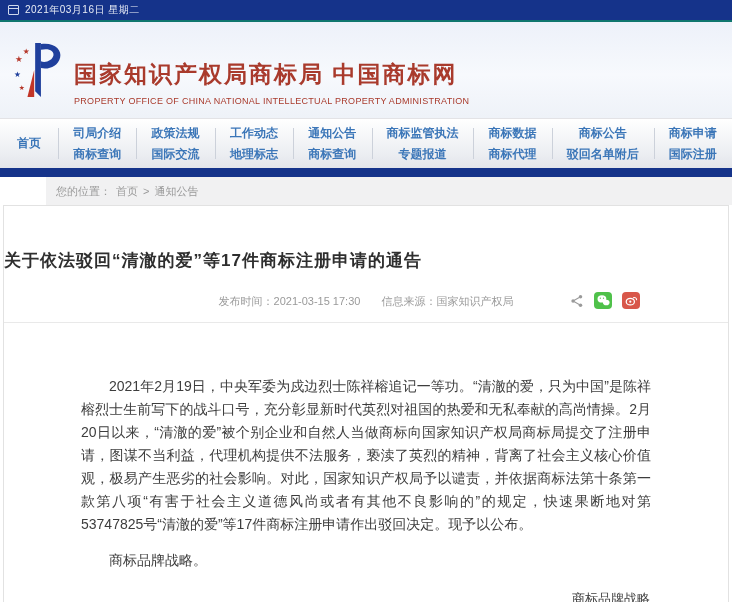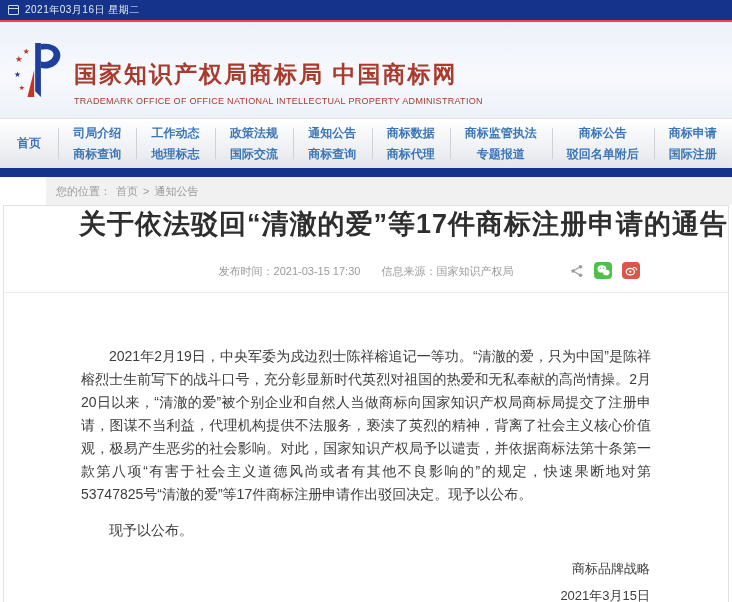--- a/index.html
+++ b/index.html
@@ -5,21 +5,21 @@
   * { margin:0; padding:0; box-sizing:border-box; }
   html,body { width:732px; height:602px; overflow:hidden; }
   body {
     font-family:"Liberation Sans","DejaVu Sans",sans-serif;
     background:#ffffff; display:flex; flex-direction:column;
   }
 
   
   .topbar {
     height:22px; flex:0 0 22px; background:#15338a;
-    border-bottom:2px solid #ef4444;
+    border-bottom:2px solid #0f766e;
     display:flex; align-items:center; padding:0 8px; gap:6px;
   }
   .topbar .date { color:#e9edf6; font-size:10px; letter-spacing:0.5px; }
   .cal-icon {
     width:11px; height:10px; border:1px solid #cfd8ec; border-radius:1px;
     position:relative; display:inline-block;
   }
   .cal-icon::before {
     content:''; position:absolute; left:0; right:0; top:2px; height:1px; background:#cfd8ec;
   }
@@ -60,22 +60,22 @@
     font-size:11px; color:#9a9a9a;margin-left:46px;
   }
   .breadcrumb .crumb { cursor:pointer; }
 
   
   .content {
     flex:1 1 auto; margin:0 3px; background:#ffffff;
     border:1px solid #e2e2e2; border-bottom:none; position:relative;
   }
   .article-title {
-    text-align:right;
-    font-size:27px; font-weight:bold; color:#2e2e2e; letter-spacing:1px;
+    margin-top:43px; text-align:left;
+    font-size:17px; font-weight:bold; color:#2e2e2e; letter-spacing:1px;
   }
   .meta {
     margin-top:20px; text-align:center; font-size:11px; color:#9a9a9a;
     position:relative; height:18px; line-height:18px;
   }
   .meta .meta-item { margin:5px 9px; }
   .share-icons {
     position:absolute; right:88px; top:0; display:flex; align-items:center; gap:10px;
   }
   .share-icons .icon-btn { cursor:pointer; display:flex; }
@@ -108,51 +108,51 @@
     <text x="1" y="22" font-size="9" fill="#b5372a">★</text>
     <text x="9" y="13" font-size="8" fill="#b5372a">★</text>
     <text x="0" y="37" font-size="8" fill="#1f3f9c">★</text>
     <text x="5" y="51" font-size="7" fill="#b5372a">★</text>
     <path d="M22 2 L28 2 L28 58 L22 52 Z" fill="#1f3f9c"></path>
     <path d="M28 3 C42 1 50 9 48 17 C46 26 36 30 28 28 L28 21 C33 23 40 20 41 15 C42 10 36 7 28 9 Z" fill="#1f3f9c"></path>
     <path d="M14 58 L21 30 L21 58 Z" fill="#c23527"></path>
   </svg>
   <div>
     <div class="banner-title">国家知识产权局商标局 中国商标网</div>
-    <div class="banner-sub">TRADEMARK OFFICE OF OFFICE NATIONAL INTELLECTUAL PROPERTY ADMINISTRATION</div>
+    <div class="banner-sub">PROPERTY OFFICE OF CHINA NATIONAL INTELLECTUAL PROPERTY ADMINISTRATION</div>
   </div>
 </div>
 
 <div class="nav">
   <div class="nav-col nav-home">
     <span>首页</span>
   </div>
   <div class="nav-col">
     <span>司局介绍</span>
     <span>商标查询</span>
   </div>
   <div class="nav-col">
+    <span>政策法规</span>
+    <span>国际交流</span>
+  </div>
+  <div class="nav-col">
     <span>工作动态</span>
     <span>地理标志</span>
   </div>
   <div class="nav-col">
-    <span>政策法规</span>
-    <span>国际交流</span>
-  </div>
-  <div class="nav-col">
     <span>通知公告</span>
     <span>商标查询</span>
-  </div>
-  <div class="nav-col">
-    <span>商标数据</span>
-    <span>商标代理</span>
   </div>
   <div class="nav-col wide">
     <span>商标监管执法</span>
     <span>专题报道</span>
+  </div>
+  <div class="nav-col">
+    <span>商标数据</span>
+    <span>商标代理</span>
   </div>
   <div class="nav-col wide">
     <span>商标公告</span>
     <span>驳回名单附后</span>
   </div>
   <div class="nav-col">
     <span>商标申请</span>
     <span>国际注册</span>
   </div>
 </div>
@@ -196,20 +196,20 @@
           <path d="M10.5 3.5 C12.5 2.5 14.5 4 14.5 6" fill="none" stroke="#ffffff" stroke-width="1.4" stroke-linecap="round"></path>
         </svg>
       </span>
     </span>
   </div>
 
   <div class="divider"></div>
 
   <div class="article-body">
     <p>2021年2月19日，中央军委为戍边烈士陈祥榕追记一等功。“清澈的爱，只为中国”是陈祥榕烈士生前写下的战斗口号，充分彰显新时代英烈对祖国的热爱和无私奉献的高尚情操。2月20日以来，“清澈的爱”被个别企业和自然人当做商标向国家知识产权局商标局提交了注册申请，图谋不当利益，代理机构提供不法服务，亵渎了英烈的精神，背离了社会主义核心价值观，极易产生恶劣的社会影响。对此，国家知识产权局予以谴责，并依据商标法第十条第一款第八项“有害于社会主义道德风尚或者有其他不良影响的”的规定，快速果断地对第53747825号“清澈的爱”等17件商标注册申请作出驳回决定。现予以公布。</p>
-    <p>现予以公布。</p>
+    <p>商标品牌战略。</p>
   </div>
 
   <div class="signature">
     <div>商标品牌战略</div>
     <div>2021年3月15日</div>
   </div>
 </div>
 
 </body></html>

